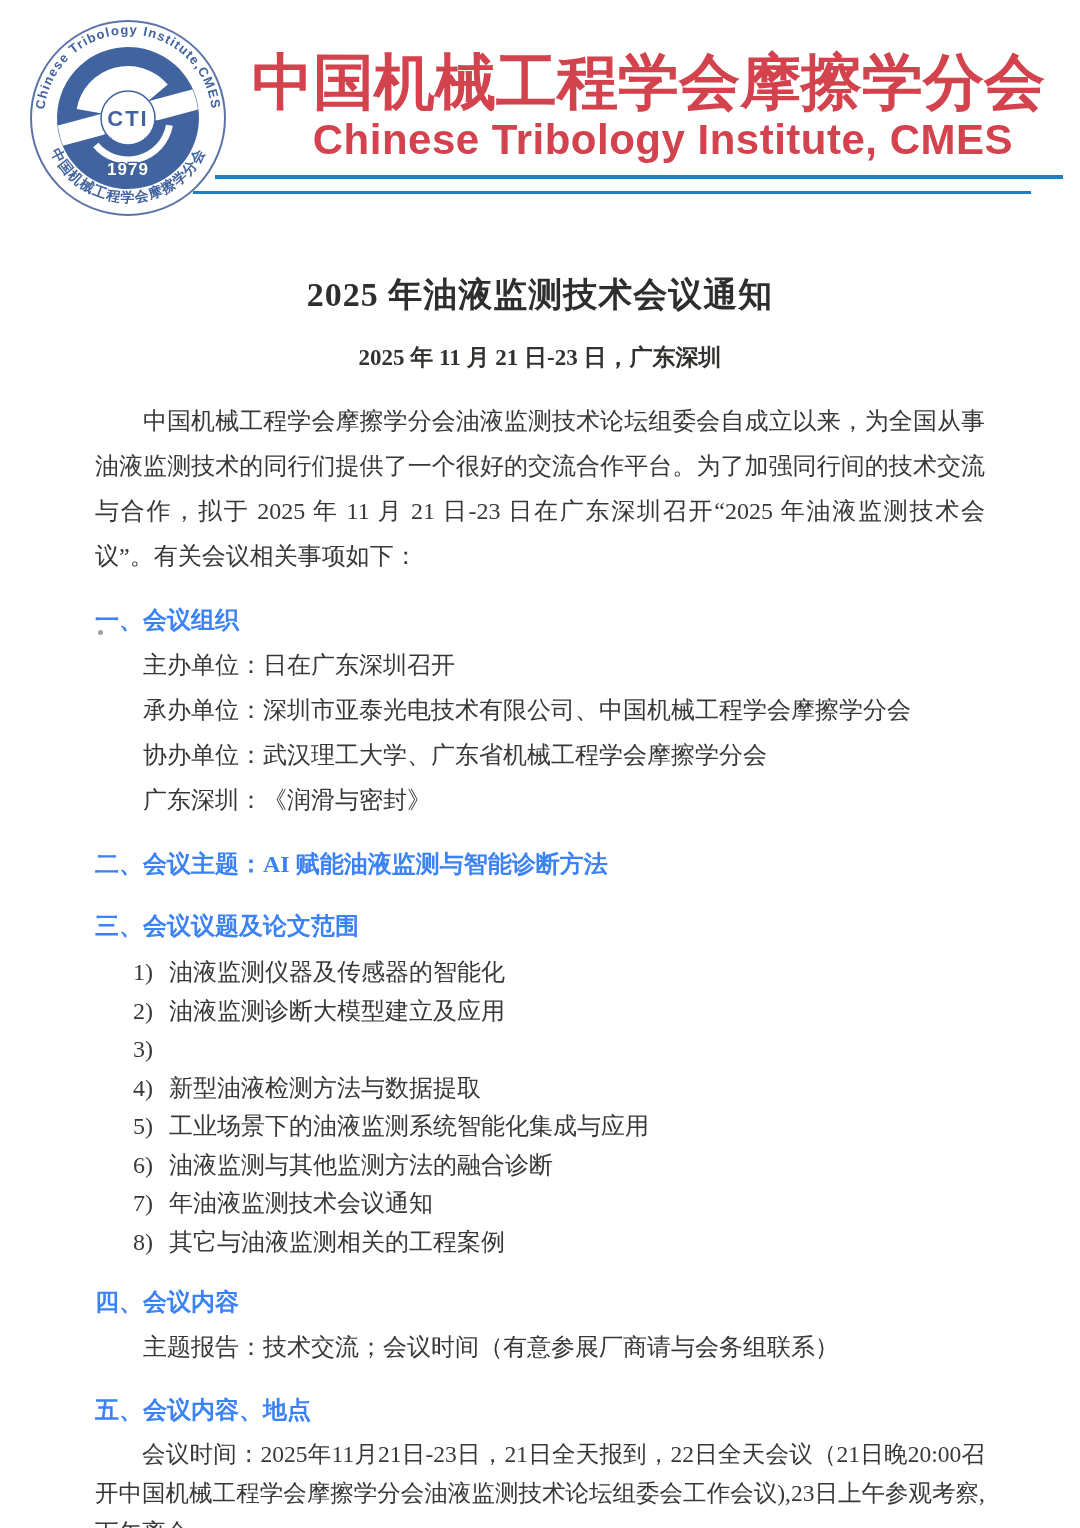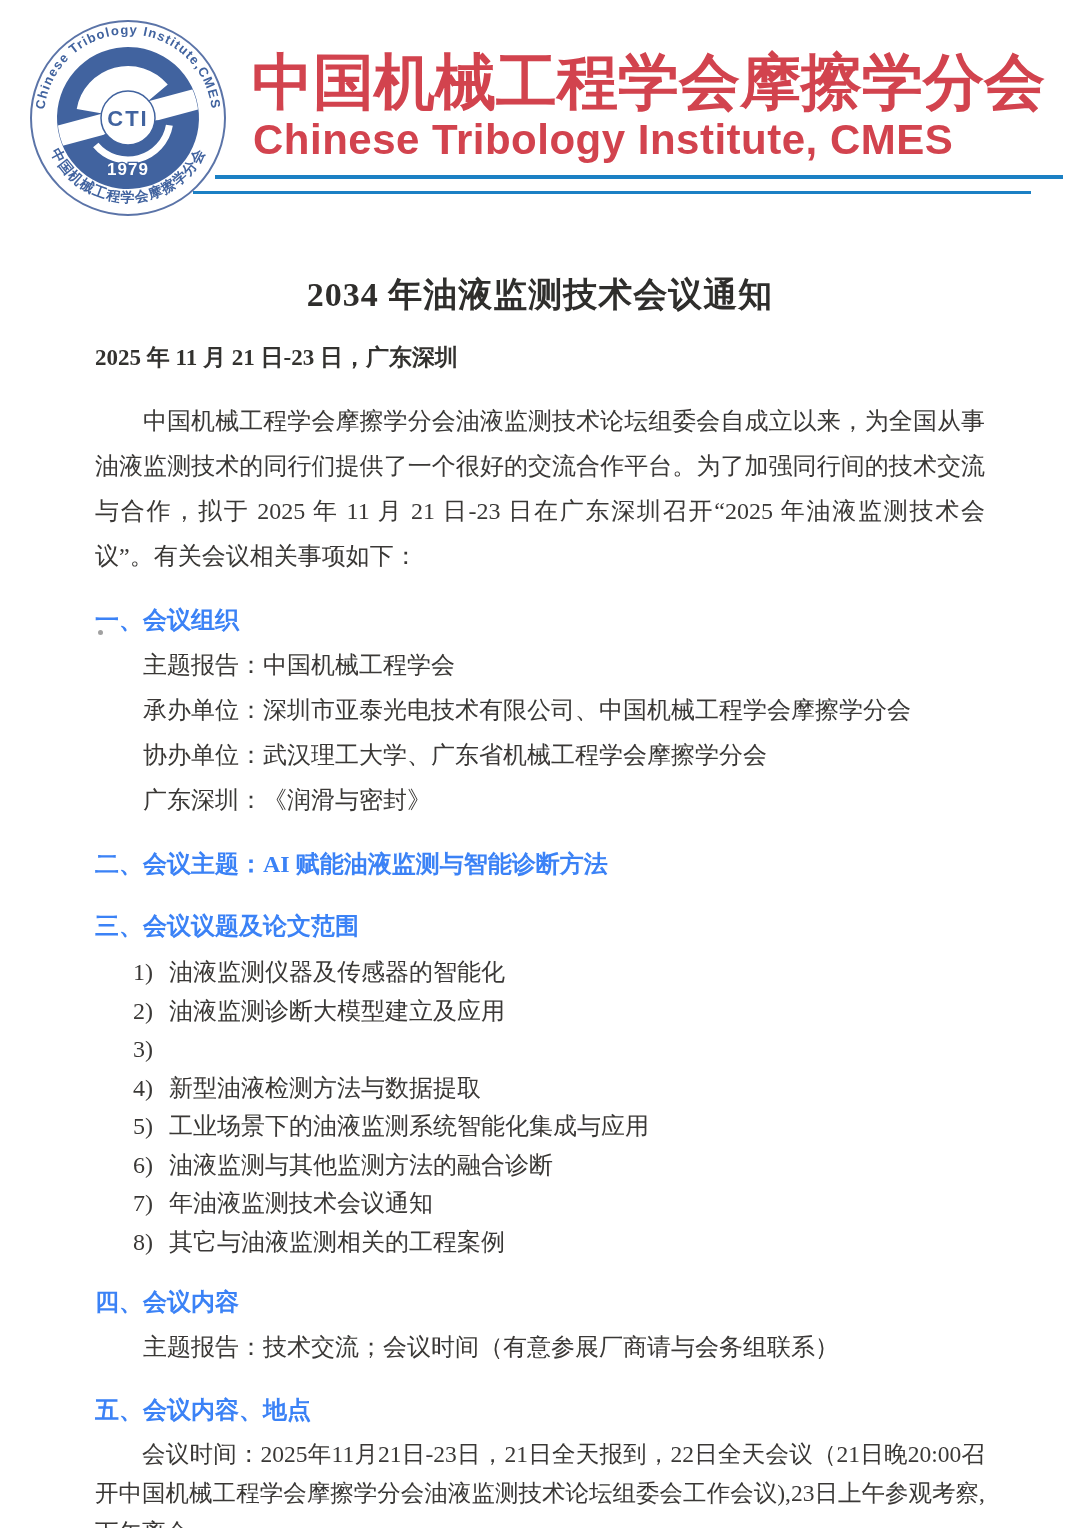--- a/index.html
+++ b/index.html
@@ -3,42 +3,42 @@
 <meta charset="utf-8">
 <style>
   html,body { margin:0; padding:0; background:#e8e8e8; }
   .page {
     position:relative; width:1080px; height:1528px; margin:0 auto;
     background:#ffffff; overflow:hidden;
     font-family:"Liberation Serif","DejaVu Serif",serif;
     color:#3a3836;
   }
   
-  .letterhead { position:relative; height:212px; }
+  .letterhead { position:relative; height:212px;text-align:right; }
   .logo { position:absolute; left:28px; top:18px; width:200px; height:200px; }
   .org-cn {
     position:absolute; left:252px; top:42px; width:760px;
     font-family:"Liberation Sans","DejaVu Sans",sans-serif;
     font-size:61px; font-weight:bold; color:#d2434e; letter-spacing:0px; white-space:nowrap;
   }
   .org-en {
     position:absolute; left:253px; top:116px; width:760px;
     font-family:Liberation Sans, sans-serif;
     font-size:42px; font-weight:bold; color:#d2434e; white-space:nowrap; letter-spacing:0.5px;
   }
   .rule1 { position:absolute; left:215px; top:175px; width:848px; height:4px; background:#1b80c4; }
   .rule2 { position:absolute; left:193px; top:191px; width:838px; height:3px; background:#1b80c4; }
   
   .content { padding:0 95px; }
   .doc-title {
     margin-top:60px; text-align:center;
     font-size:34px; font-weight:bold; color:#2f2e2c; letter-spacing:1px;
   }
   .doc-subtitle {
-    margin-top:24px; 
+    margin-top:24px; text-align:center;
     font-size:23px; font-weight:bold; color:#33322f;
   }
   .intro {
     margin:26px 0 0 0; font-size:24px; line-height:45px;
     text-indent:2em; text-align:justify;
   }
   .sec-heading {
     margin:20px 0 0 0; font-size:24px; font-weight:bold; line-height:42px; color:#3b82f6;
   }
   .org-list { margin:2px 0 0 0; padding:0; list-style:none; }
@@ -97,28 +97,28 @@
     </svg>
 
     <div class="org-cn">中国机械工程学会摩擦学分会</div>
     <div class="org-en">Chinese Tribology Institute, CMES</div>
     <div class="rule1"></div>
     <div class="rule2"></div>
   </div>
 
   <div class="content">
 
-    <div class="doc-title">2034 年油液监测技术会议通知</div>
+    <div class="doc-title">2025 年油液监测技术会议通知</div>
     <div class="doc-subtitle">2025 年 11 月 21 日-23 日，广东深圳</div>
 
     <p class="intro">中国机械工程学会摩擦学分会油液监测技术论坛组委会自成立以来，为全国从事油液监测技术的同行们提供了一个很好的交流合作平台。为了加强同行间的技术交流与合作，拟于 2025 年 11 月 21 日-23 日在广东深圳召开“2025 年油液监测技术会议”。有关会议相关事项如下：</p>
 
     <div class="sec-heading">一、会议组织</div>
     <ul class="org-list">
-      <li>主题报告：中国机械工程学会</li>
+      <li>主办单位：日在广东深圳召开</li>
       <li>承办单位：深圳市亚泰光电技术有限公司、中国机械工程学会摩擦学分会</li>
       <li>协办单位：武汉理工大学、广东省机械工程学会摩擦学分会</li>
       <li>广东深圳：《润滑与密封》</li>
     </ul>
 
     <div class="sec-heading">二、会议主题：AI 赋能油液监测与智能诊断方法</div>
 
     <div class="sec-heading">三、会议议题及论文范围</div>
     <ul class="topic-list">
       <li>

